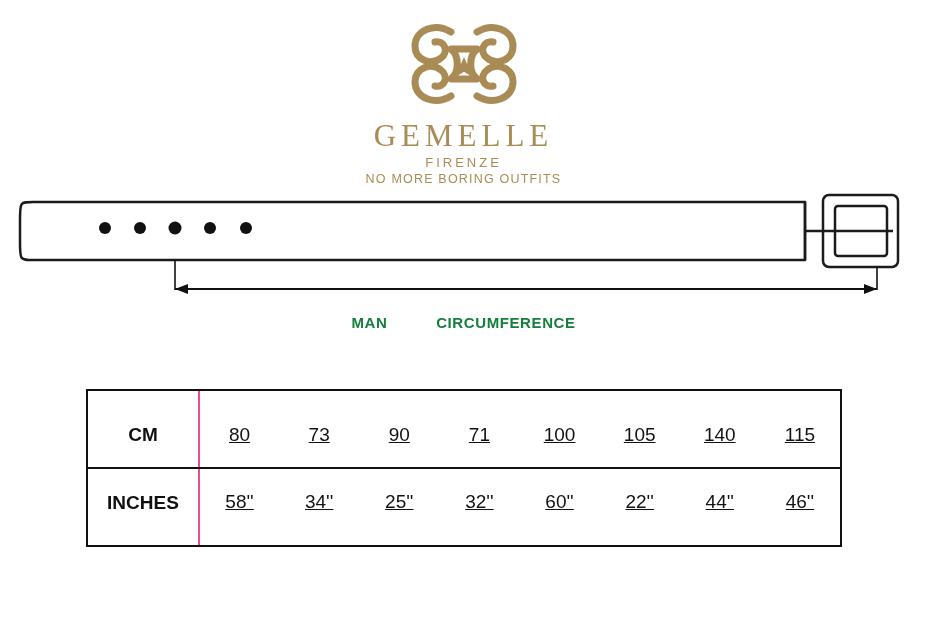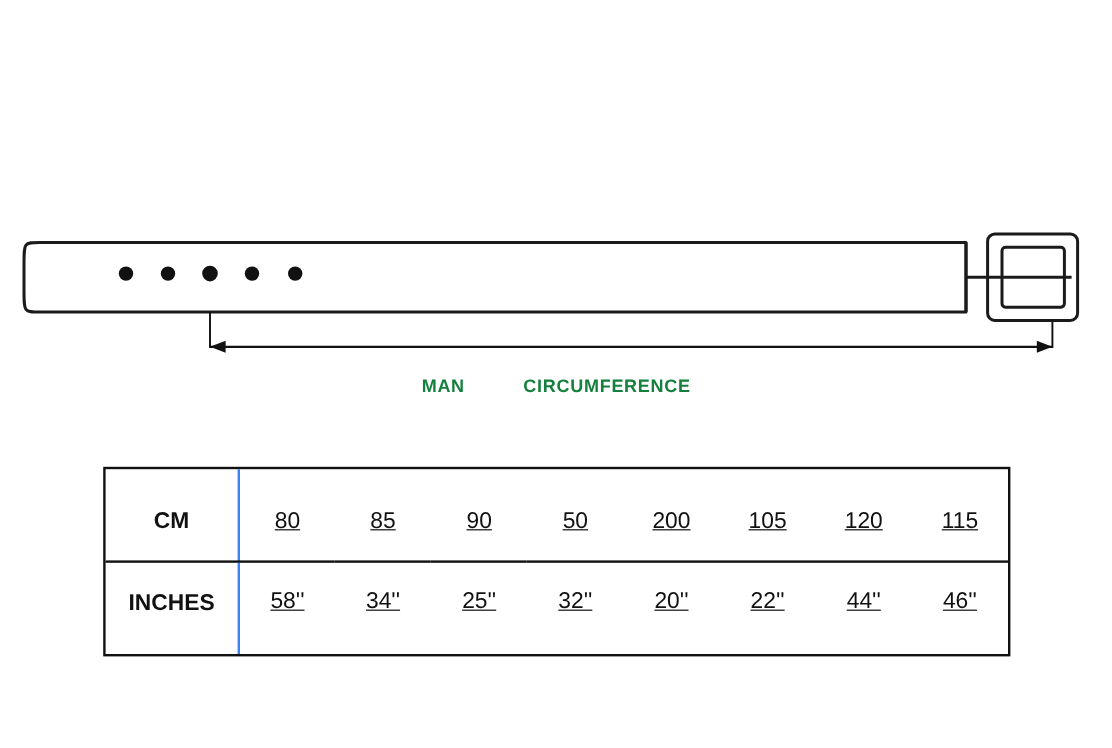--- a/index.html
+++ b/index.html
@@ -93,37 +93,60 @@
   table.sizes td {
     text-align: center;
     vertical-align: middle;
     font-size: 19px;
     color: #111111;
   }
   td.rowhead {
     width: 108px;
     font-size: 15px;
     font-weight: bold;
-    border-right: 2px solid #3b82f6;
+    border-right: 2px solid #ec4899;
   }
   tr.row-cm td {
     border-bottom: 2px solid #111111;
     height: 50%;
   }
   tr.row-cm td.rowhead,
   tr.row-in td.rowhead { font-weight: bold; }
   tr.row-cm td { padding-top: 12px; }
   tr.row-in td { padding-bottom: 10px; }
   .cellpad { padding: 0 2px; text-decoration: underline; }
 </style>
 </head>
 <body>
 
 <div id="page">
 
+  <div class="brand">
+    <svg class="brand-mark" width="150" height="96" viewBox="0 0 150 96">
+      <g fill="none" stroke="#a98c55" stroke-width="7" stroke-linecap="round">
+
+        <path d="M62 16 C46 6, 26 14, 26 30 C26 44, 42 50, 52 42 C60 36, 56 24, 46 26"></path>
+
+        <path d="M88 16 C104 6, 124 14, 124 30 C124 44, 108 50, 98 42 C90 36, 94 24, 104 26"></path>
+
+        <path d="M62 80 C46 90, 26 82, 26 66 C26 52, 42 46, 52 54 C60 60, 56 72, 46 70"></path>
+
+        <path d="M88 80 C104 90, 124 82, 124 66 C124 52, 108 46, 98 54 C90 60, 94 72, 104 70"></path>
+
+        <path d="M63 34 C70 40, 70 56, 63 62"></path>
+        <path d="M87 34 C80 40, 80 56, 87 62"></path>
+        <path d="M62 33 L88 33"></path>
+        <path d="M62 63 L88 63"></path>
+      </g>
+      <polygon fill="#a98c55" points="75,41 77.8,47.4 84.6,48.1 79.4,52.6 81,59.4 75,55.8 69,59.4 70.6,52.6 65.4,48.1 72.2,47.4"></polygon>
+    </svg>
+    <div class="brand-name">GEMELLE</div>
+    <div class="brand-city">FIRENZE</div>
+    <div class="brand-tagline">NO MORE BORING OUTFITS</div>
+  </div>
 
   <div class="belt-wrap">
     <svg width="927" height="120" viewBox="0 0 927 120">
 
       <path d="M33 12 C20 12, 20 12, 20 30 L20 52 C20 70, 20 70, 33 70 L805 70 L805 12 Z" fill="#ffffff" stroke="#1b1b1b" stroke-width="2.5" stroke-linejoin="round"></path>
 
       <rect x="823" y="5" width="75" height="72" rx="6" ry="6" fill="#ffffff" stroke="#1b1b1b" stroke-width="2.5"></rect>
       <rect x="835" y="16" width="52" height="50" rx="3" ry="3" fill="#ffffff" stroke="#1b1b1b" stroke-width="2.5"></rect>
 
       <line x1="805" y1="41" x2="893" y2="41" stroke="#1b1b1b" stroke-width="2.5"></line>
@@ -148,35 +171,35 @@
     <span class="lbl-man">MAN</span>
     <span>CIRCUMFERENCE</span>
   </div>
 
   <div class="table-box">
     <table class="sizes">
       <tbody>
           <tr class="row-cm">
         <td class="rowhead">CM</td>
         <td class="cellpad">80</td>
-        <td class="cellpad">85</td>
+        <td class="cellpad">73</td>
         <td class="cellpad">90</td>
-        <td class="cellpad">50</td>
-        <td class="cellpad">200</td>
+        <td class="cellpad">71</td>
+        <td class="cellpad">100</td>
         <td class="cellpad">105</td>
-        <td class="cellpad">120</td>
+        <td class="cellpad">140</td>
         <td class="cellpad">115</td>
       </tr>
       <tr class="row-in">
         <td class="rowhead">INCHES</td>
         <td class="cellpad">58''</td>
         <td class="cellpad">34''</td>
         <td class="cellpad">25''</td>
         <td class="cellpad">32''</td>
-        <td class="cellpad">20''</td>
+        <td class="cellpad">60''</td>
         <td class="cellpad">22''</td>
         <td class="cellpad">44''</td>
         <td class="cellpad">46''</td>
       </tr>
     </tbody>
       </table>
   </div>
 
 </div>
 

